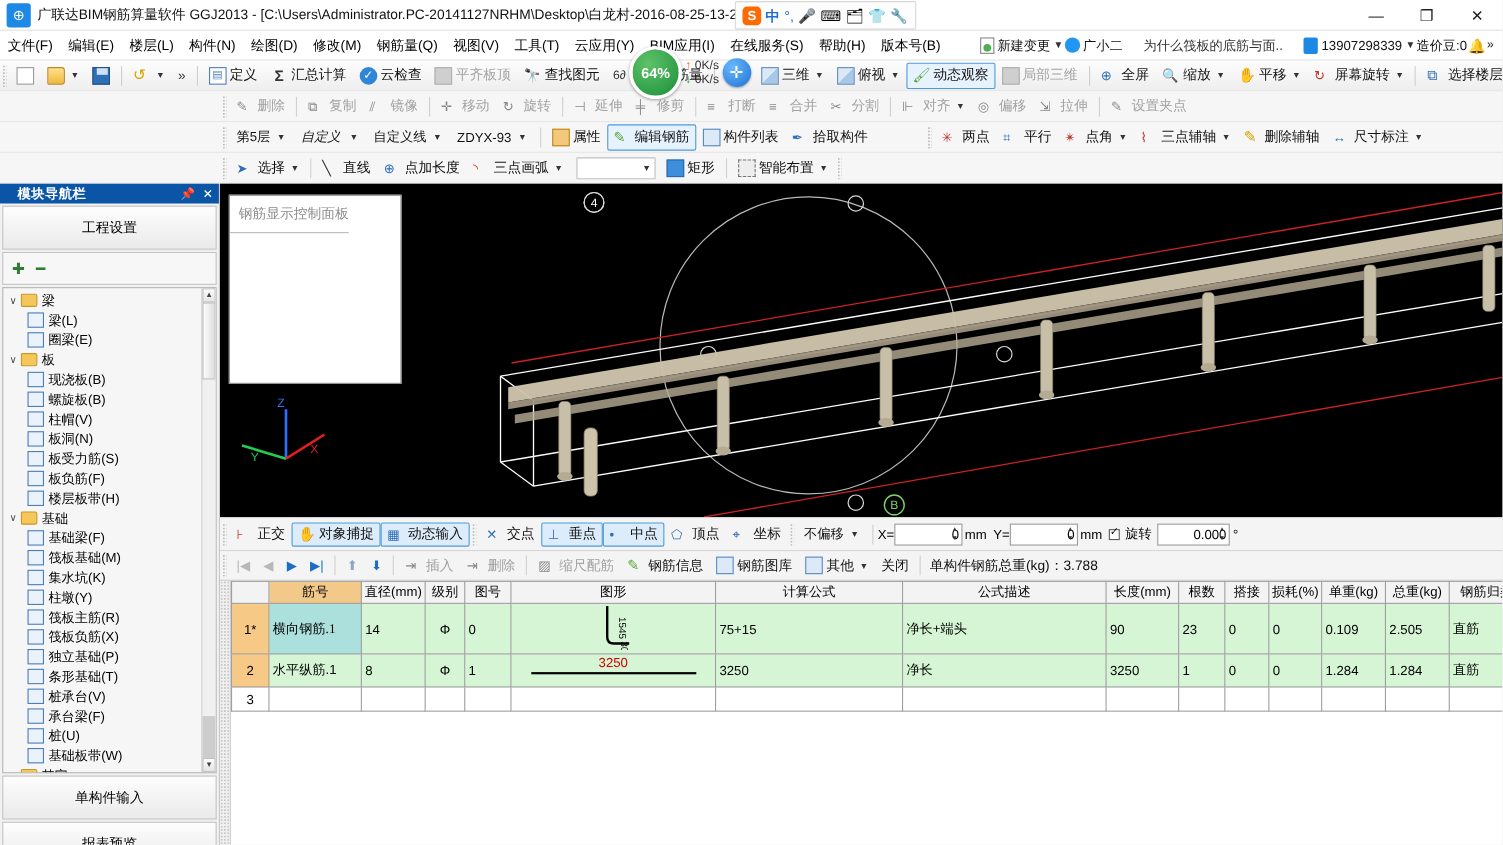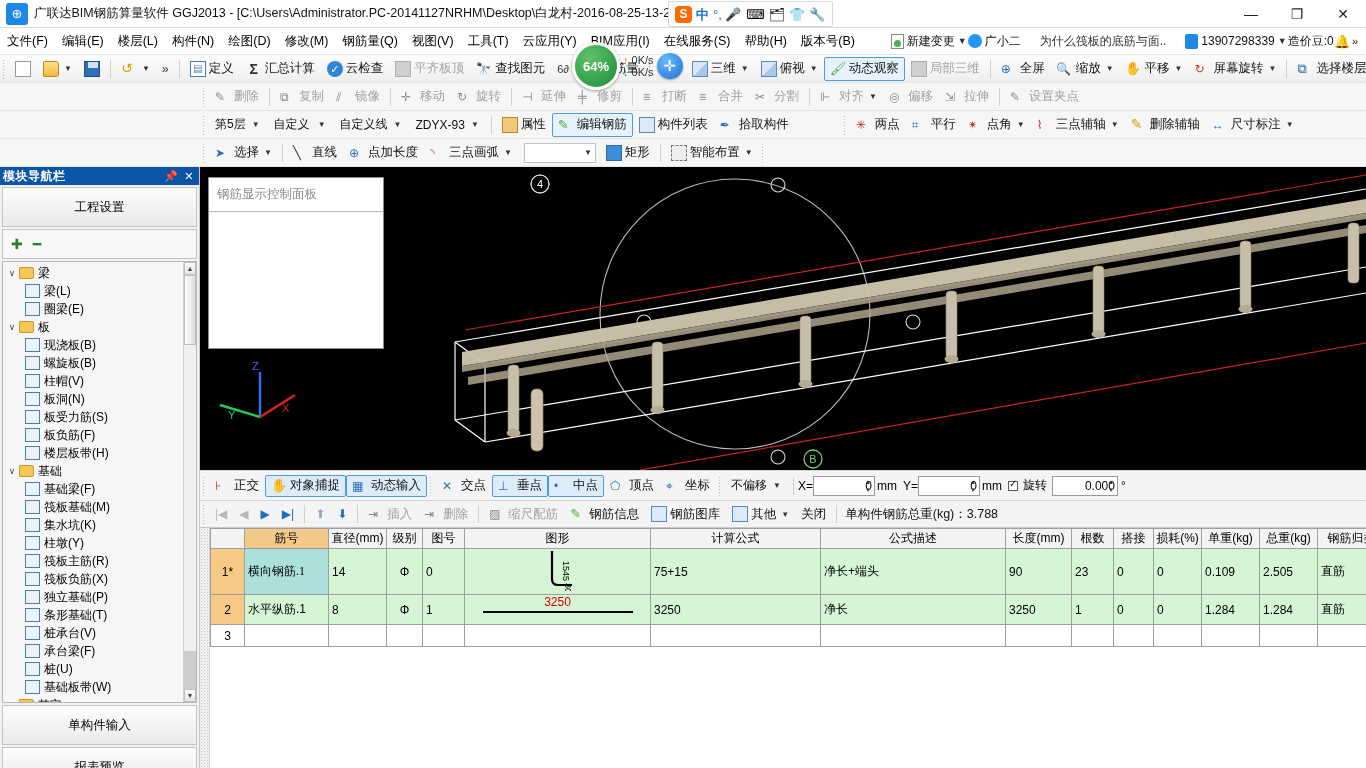--- a/index.html
+++ b/index.html
@@ -122,21 +122,21 @@
   .combo.flat{ border-color:transparent; background:transparent; }
 
   
   .body{ display:flex; height:622px; }
 
   
   .lpanel{ width:200px; background:#f1f1f1; display:flex; flex-direction:column;
            border-right:1px solid #c8c8c8; }
   .lp-title{
     height:18px; background:#0a55a5; color:#fff; font-size:12px; font-weight:bold;
-    display:flex; align-items:center; padding-left:3px; letter-spacing:.5px;
+    display:flex; align-items:center; padding-left:16px; letter-spacing:.5px;
   }
   .lp-title .sp{ margin-left:auto; display:flex; gap:6px; padding-right:5px; font-size:11px; }
   .lp-btn{
     height:40px; background:linear-gradient(#fdfdfd,#eaeaea); border:1px solid #c4c4c4;
     margin:2px 2px 0 2px; display:flex; align-items:center; justify-content:center;
     font-size:12.5px; color:#000;
   }
   .lp-tools{ height:30px; background:#f7f7f7; border:1px solid #c4c4c4; margin:2px;
              display:flex; align-items:center; gap:10px; padding-left:8px; }
   .plusico{ color:#2e7d32; font-size:14px; font-weight:bold; }
@@ -157,22 +157,22 @@
            font-size:7px; text-align:center; line-height:11px; color:#444;}
   .vs-thumb{ position:absolute; top:13px; height:70px; left:0; right:0;
              background:linear-gradient(90deg,#fcfcfc,#dedede); border:1px solid #c0c0c0; }
   .vs-thumb2{ position:absolute; bottom:13px; height:38px; left:0; right:0;
               background:#cdcdcd; }
 
   
   .center{ flex:1; display:flex; flex-direction:column; min-width:0; }
   .viewport{ height:303px; background:#000; position:relative; overflow:hidden; }
   .ctrlpanel{
-    position:absolute; left:8px; top:10px; width:176px; height:172px;
-    background:#fff; border:1px solid #8a8a8a; display:flex; flex-direction:column;
+    position:absolute; left:8px; top:10px; width:157px; height:172px;
+    background:#fff; border:1px solid #8a8a8a; display:flex; flex-direction:row;
   }
   .cp-head{ height:34px; color:#8b8b8b; font-size:12.5px; display:flex;
             align-items:center; padding-left:8px; border-bottom:1px solid #b9b9b9;}
   .cp-list{ flex:1; margin:3px; border:1px solid #b9b9b9; padding:3px 0 0 3px; }
   .cp-item{ display:flex; align-items:center; gap:4px; font-size:11px; color:#111; height:14px;}
   .cbx{ width:10px;height:10px;border:1px solid #5a5a5a;background:#fff;position:relative;flex:none;}
   .cbx:after{ content:'✓'; position:absolute; left:0px; top:-4px; font-size:10px; color:#111; }
 
   
   .snapbar{ height:30px; background:#f4f4f4; border-top:1px solid #d6d6d6;
@@ -453,21 +453,21 @@
       </div>
   </div>
 
   <div class="tbrow">
     <div style="width:200px;flex:none;"></div>
     <div class="grip"></div>
     <div class="combo flat" style="min-width:52px;">
         <span>第5层</span>
         <span class="ar">▼</span>
       </div>
-    <div class="combo flat" style="min-width:62px;">
+    <div class="combo flat" style="min-width:62px;font-style:italic;">
         <span>自定义</span>
         <span class="ar">▼</span>
       </div>
     <div class="combo flat" style="min-width:62px;">
         <span>自定义线</span>
         <span class="ar">▼</span>
       </div>
     <div class="combo flat" style="min-width:66px;">
         <span>ZDYX-93</span>
         <span class="ar">▼</span>

